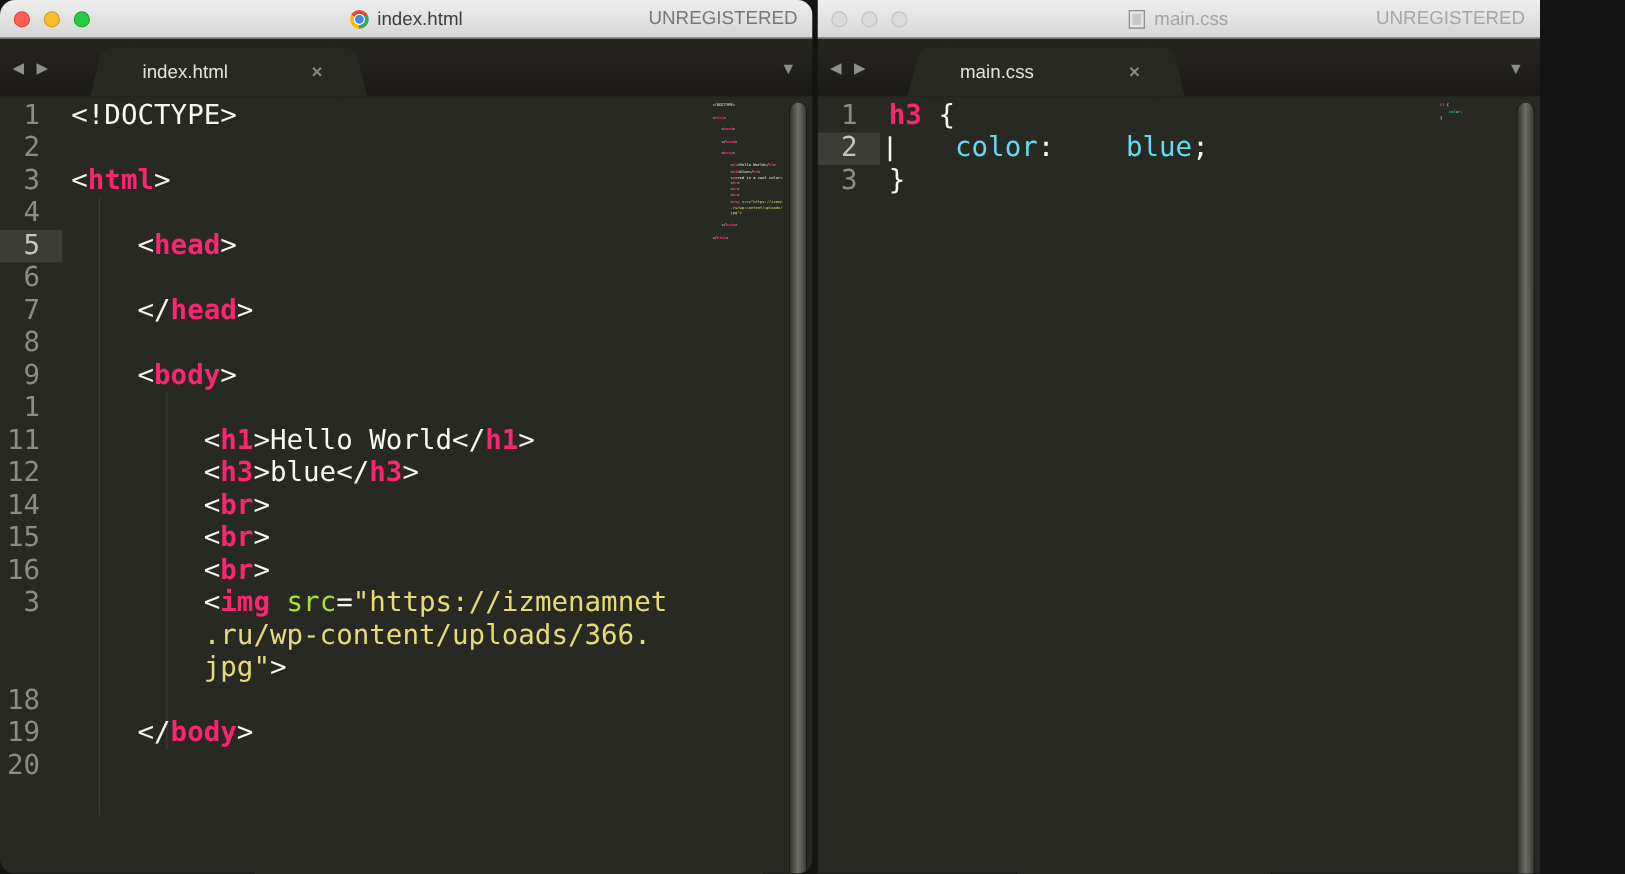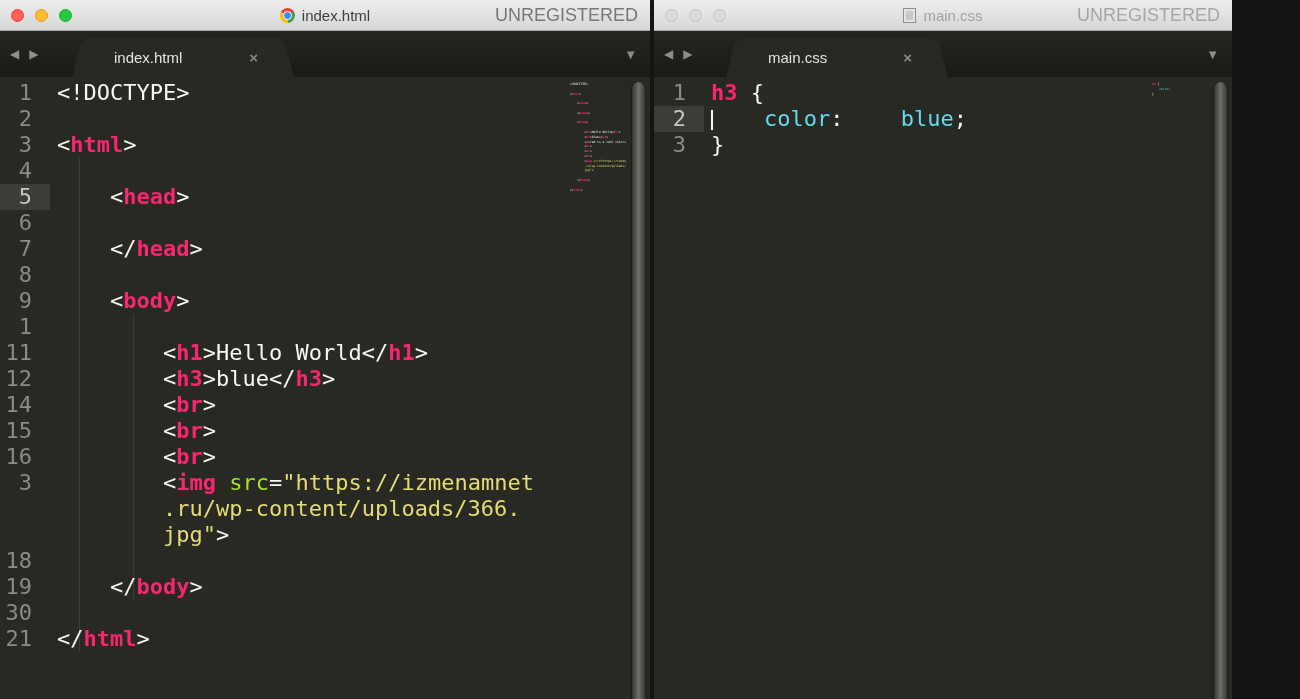--- a/index.html
+++ b/index.html
@@ -1,35 +1,35 @@
 <!DOCTYPE html>
 <html style="--white: #f8f8f2; --pink: #f92672; --green: #a6e22e; --yellow: #e6db74; --cyan: #66d9ef; --editor-bg: #282923; --gutter-gray: #8b8c85;"><head>
 <meta charset="utf-8">
 <style>
   * { margin:0; padding:0; box-sizing:border-box; }
   body { background:#141414; font-family:"Liberation Sans", sans-serif; }
   .screen { position:relative; width:1300px; height:699px; overflow:hidden; background:#141414; }
 
   .window { position:absolute; top:0; bottom:0; overflow:hidden; }
-  .win-left  { left:0;     width:650px; }
+  .win-left  { left:0;     width:650px;border-radius:12px; }
   .win-right { left:654px; width:578px; }
 
   
   .titlebar { position:relative; height:31px; background:linear-gradient(#eeeeee,#d6d6d6);
               border-bottom:1px solid #ababab; display:flex; align-items:center; }
   .traffic { position:absolute; left:11px; top:9px; display:flex; gap:11px; }
   .light { width:13px; height:13px; border-radius:50%; }
   .light.red    { background:#ff5f57; border:1px solid #e0443e; }
   .light.yellow { background:#febc2e; border:1px solid #d89e24; }
   .light.green  { background:#28c840; border:1px solid #1aab29; }
   .inactive .light { background:#dadada !important; border:1px solid #c2c2c2 !important; }
   .title-center { margin:0 auto; display:flex; align-items:center; gap:7px;
                   font-size:15px; color:#3e3e3e; }
   .inactive .title-center { color:#a2a2a2; }
-  .unreg { position:absolute; right:12px; top:0; line-height:30px; font-size:18px; color:#777777; }
+  .unreg { position:absolute; right:12px; top:0; line-height:30px; font-size:15px; color:#777777; }
   .inactive .unreg { color:#a6a6a6; }
 
   .chrome-icon { position:relative; width:15px; height:15px; border-radius:50%;
      background:conic-gradient(from -60deg,#ea4335 0 120deg,#34a853 120deg 240deg,#fbbc05 240deg 360deg); }
   .chrome-icon::after { content:''; position:absolute; inset:3px; border-radius:50%;
      background:#4285f4; border:1.5px solid #ffffff; }
   .doc-icon { width:13px; height:15px; background:#c9c9c9; border:1px solid #8f8f8f;
      box-shadow:inset 0 0 0 2px #e4e4e4; }
 
   
@@ -190,26 +190,22 @@
           </div>
           <div class="row">
             <span class="gutter">18</span>
             <span class="codeline"></span>
           </div>
           <div class="row">
             <span class="gutter">19</span>
             <span class="codeline"><span class="tk-w">    &lt;/</span><span class="tk-t">body</span><span class="tk-w">&gt;</span></span>
           </div>
           <div class="row">
-            <span class="gutter">30</span>
-            <span class="codeline"></span>
-          </div>
-          <div class="row">
-            <span class="gutter">21</span>
-            <span class="codeline"><span class="tk-w">&lt;/</span><span class="tk-t">html</span><span class="tk-w">&gt;</span></span>
+            <span class="gutter">20</span>
+            <span class="codeline"></span>
           </div>
         </div>
       <div class="minimap" id="left-minimap"><div class="mini-row"><span class="tk-w">&lt;!DOCTYPE&gt;</span></div><div class="mini-row"></div><div class="mini-row"><span class="tk-w">&lt;</span><span class="tk-t">html</span><span class="tk-w">&gt;</span></div><div class="mini-row"></div><div class="mini-row"><span class="tk-w">    &lt;</span><span class="tk-t">head</span><span class="tk-w">&gt;</span></div><div class="mini-row"></div><div class="mini-row"><span class="tk-w">    &lt;/</span><span class="tk-t">head</span><span class="tk-w">&gt;</span></div><div class="mini-row"></div><div class="mini-row"><span class="tk-w">    &lt;</span><span class="tk-t">body</span><span class="tk-w">&gt;</span></div><div class="mini-row"></div><div class="mini-row"><span class="tk-w">        &lt;</span><span class="tk-t">h1</span><span class="tk-w">&gt;Hello World&lt;/</span><span class="tk-t">h1</span><span class="tk-w">&gt;</span></div><div class="mini-row"><span class="tk-w">        &lt;</span><span class="tk-t">h3</span><span class="tk-w">&gt;blue&lt;/</span><span class="tk-t">h3</span><span class="tk-w">&gt;</span></div><div class="mini-row"><span class="tk-w">        &lt;</span><span class="tk-t">p</span><span class="tk-w">&gt;red is a cool color&lt;/</span></div><div class="mini-row"><span class="tk-w">        &lt;</span><span class="tk-t">br</span><span class="tk-w">&gt;</span></div><div class="mini-row"><span class="tk-w">        &lt;</span><span class="tk-t">br</span><span class="tk-w">&gt;</span></div><div class="mini-row"><span class="tk-w">        &lt;</span><span class="tk-t">br</span><span class="tk-w">&gt;</span></div><div class="mini-row"><span class="tk-w">        &lt;</span><span class="tk-t">img</span><span class="tk-w"> </span><span class="tk-a">src</span><span class="tk-w">=</span><span class="tk-s">"https://izmenamnet</span></div><div class="mini-row"><span class="tk-w">        </span><span class="tk-s">.ru/wp-content/uploads/366.</span></div><div class="mini-row"><span class="tk-w">        </span><span class="tk-s">jpg"</span><span class="tk-w">&gt;</span></div><div class="mini-row"></div><div class="mini-row"><span class="tk-w">    &lt;/</span><span class="tk-t">body</span><span class="tk-w">&gt;</span></div><div class="mini-row"></div><div class="mini-row"><span class="tk-w">&lt;/</span><span class="tk-t">html</span><span class="tk-w">&gt;</span></div></div>
       <div class="scrollbar"></div>
     </div>
   </div>
 
   <div class="window win-right inactive">
     <div class="titlebar">
       <div class="traffic">

